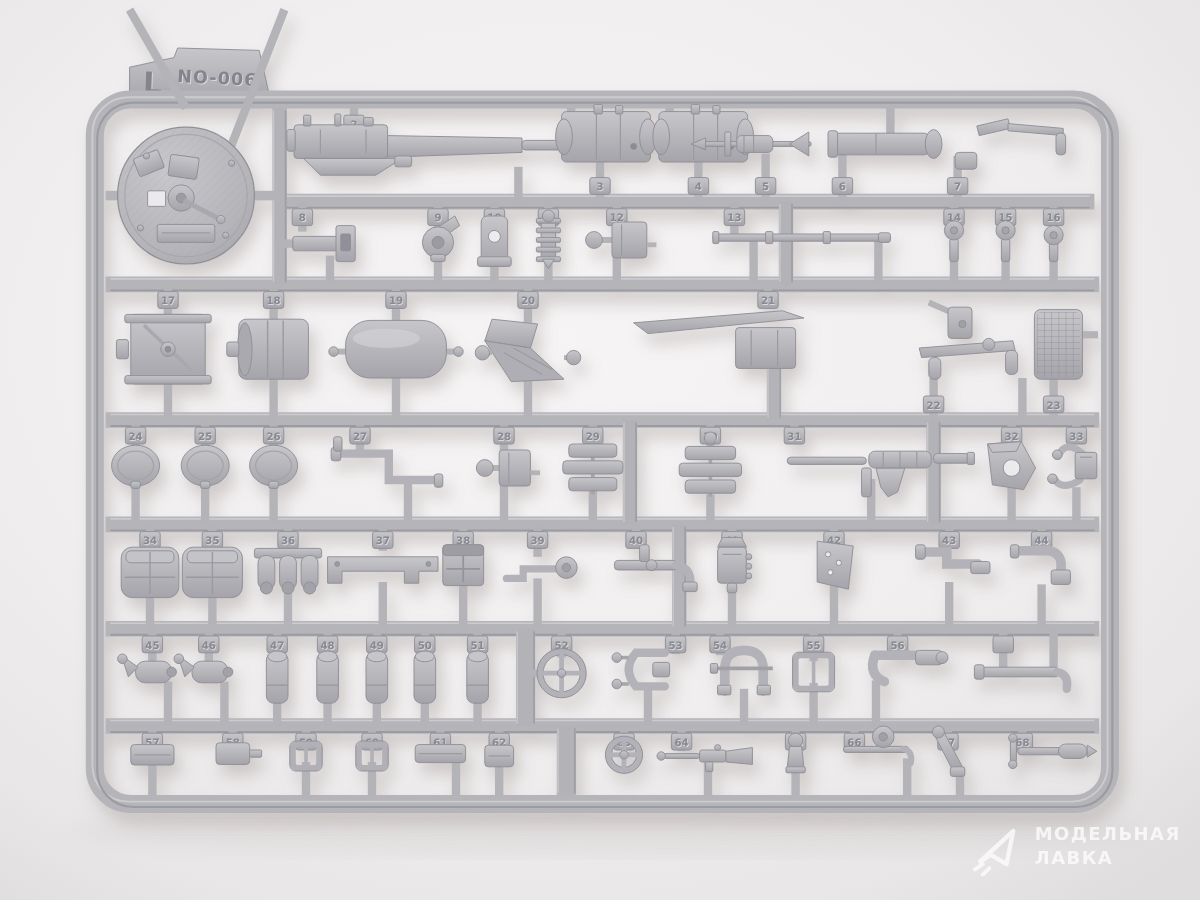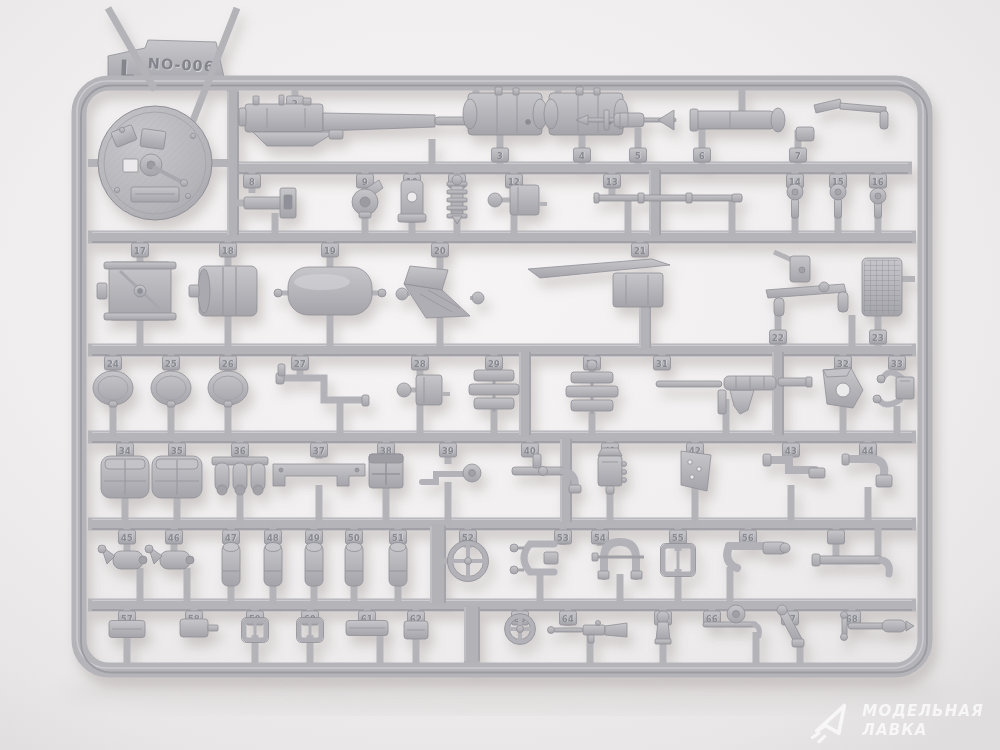--- a/index.html
+++ b/index.html
@@ -1,22 +1,22 @@
 <!DOCTYPE html>
 <html><head>
 <meta charset="utf-8">
 <style>
   html,body{margin:0;padding:0;}
   body{width:1000px;height:750px;overflow:hidden;background:#eceaeb;}
   .scene{position:relative;width:1000px;height:750px;font-family:"DejaVu Sans",sans-serif;}
   #main{position:absolute;left:0;top:0;}
   .watermark{
-    position:absolute;right:16px;bottom:7px;
-    display:flex;align-items:center;gap:9px;
-    pointer-events:none;opacity:.9;font-style:italic;
+    position:absolute;right:16px;bottom:20px;
+    display:flex;align-items:flex-start;gap:9px;
+    pointer-events:none;opacity:.9;
   }
   .wm-text{
     font-size:15px;font-weight:bold;letter-spacing:1.2px;line-height:1.3;
     color:rgba(255,255,255,.83);
     font-family:"DejaVu Sans",sans-serif;
   }
 </style>
 </head>
 <body>
 

